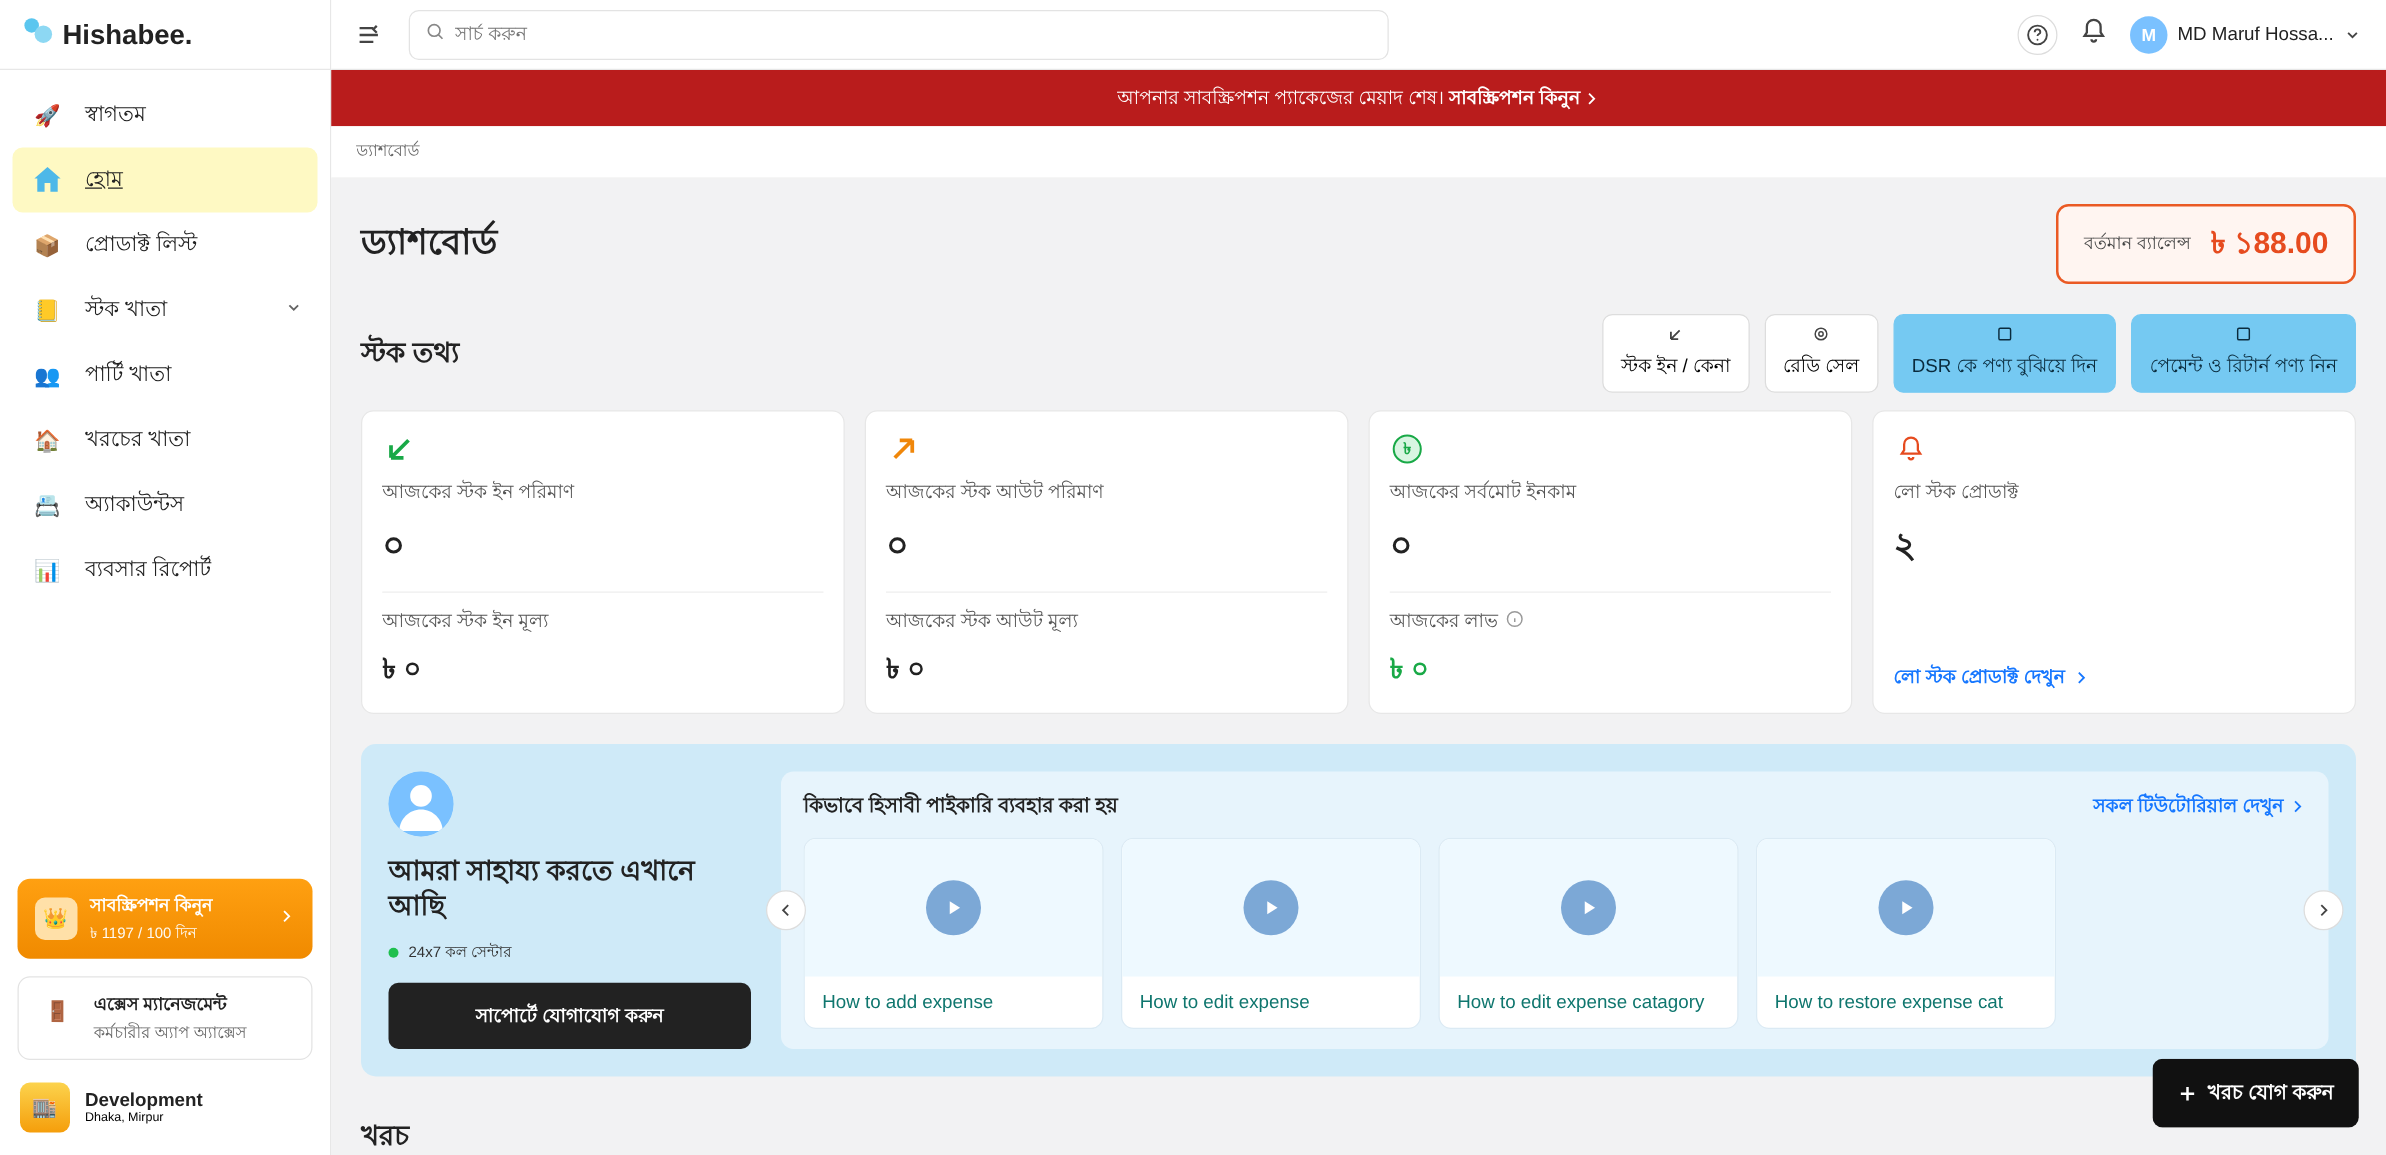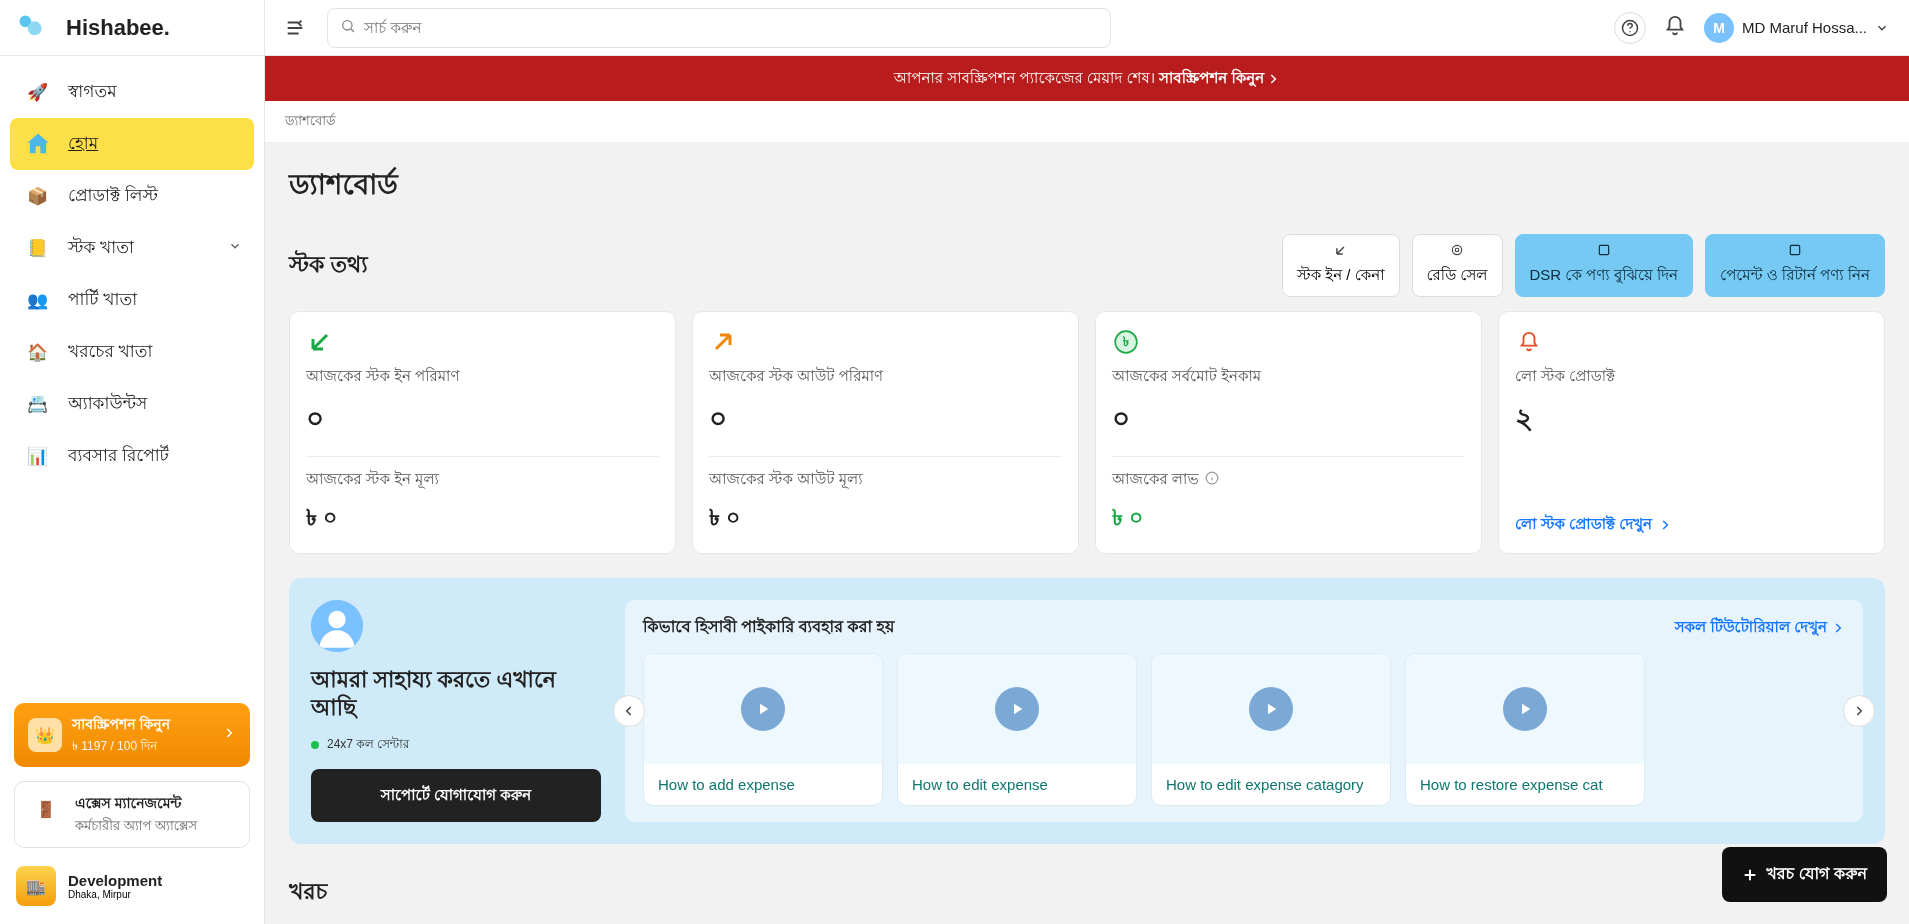--- a/index.html
+++ b/index.html
@@ -1,24 +1,24 @@
 <!DOCTYPE html>
 <html><head>
 <meta charset="utf-8">
 <style>
 * { margin: 0; padding: 0; box-sizing: border-box; font-family: -apple-system, BlinkMacSystemFont, "Segoe UI", sans-serif; }
 body { background: #f5f5f5; width: 1909px; height: 924px; overflow: hidden; display: flex; }
 .sidebar { width: 265px; background: #fff; border-right: 1px solid #e7e7e7; display: flex; flex-direction: column; }
 .logo-bar { height: 56px; display: flex; align-items: center; padding: 0 16px; border-bottom: 1px solid #e7e7e7; }
 .logo { display: flex; align-items: center; gap: 6px; }
 .logo-mark svg { width: 28px; height: 28px; }
-.logo-text { font-size: 22px; font-weight: 700; color: #222; margin-left: 16px; }
+.logo-text { font-size: 22px; font-weight: 700; color: #222; }
 .nav { flex: 1; overflow-y: auto; padding: 10px 10px 10px 10px; position: relative; }
 .nav-item { display: flex; align-items: center; gap: 14px; padding: 10px 12px; border-radius: 8px; cursor: pointer; font-size: 17px; color: #222; font-weight: 500; }
-.nav-item.active { background: #fde047; text-decoration: underline; }
+.nav-item.active { background: #fef9c3; text-decoration: underline; }
 .nav-icon { width: 32px; height: 32px; display: flex; align-items: center; justify-content: center; }
 .nav-item .chev { margin-left: auto; }
 .sidebar-bottom { padding: 10px 14px 14px; display: flex; flex-direction: column; gap: 14px; }
 .sub-card { background: #f6a000; background: linear-gradient(#ffa011,#f08a00); border-radius: 10px; padding: 10px 14px; color: #fff; display: flex; align-items: center; gap: 10px; cursor: pointer; }
 .sub-card .sub-icon { width: 34px; height: 34px; background: #ffe0a8; border-radius: 8px; display:flex; align-items:center; justify-content:center; }
 .sub-card-main { flex:1; }
 .sub-title { font-size: 14px; font-weight: 600; }
 .sub-sub { font-size: 12px; opacity: .95; }
 .access-card { border: 1px solid #e3e3e3; border-radius: 10px; padding: 10px 14px; display: flex; gap: 12px; align-items: flex-start; cursor: pointer; }
 .access-icon { width: 34px; height: 34px; display:flex; align-items:center; justify-content:center; }
@@ -243,20 +243,24 @@
     </span>
   </div>
 
   <div class="breadcrumb">
     <span>ড্যাশবোর্ড</span>
   </div>
 
   <div class="content">
     <div class="title-row">
       <h1 class="page-title">ড্যাশবোর্ড</h1>
+      <div class="balance-pill">
+        <span class="balance-label">বর্তমান ব্যালেন্স</span>
+        <span class="balance-val">৳ ১88.00</span>
+      </div>
     </div>
 
     <div class="section-head">
       <div class="section-title">স্টক তথ্য</div>
       <div class="section-actions">
         <button class="sa-btn">
           <svg width="14" height="14" viewBox="0 0 24 24">
               <path fill="none" stroke="#444" stroke-width="2.5" d="M5 19V9m0 10h10M5 19l12-12"></path>
             </svg>
           <span>স্টক ইন / কেনা</span>

